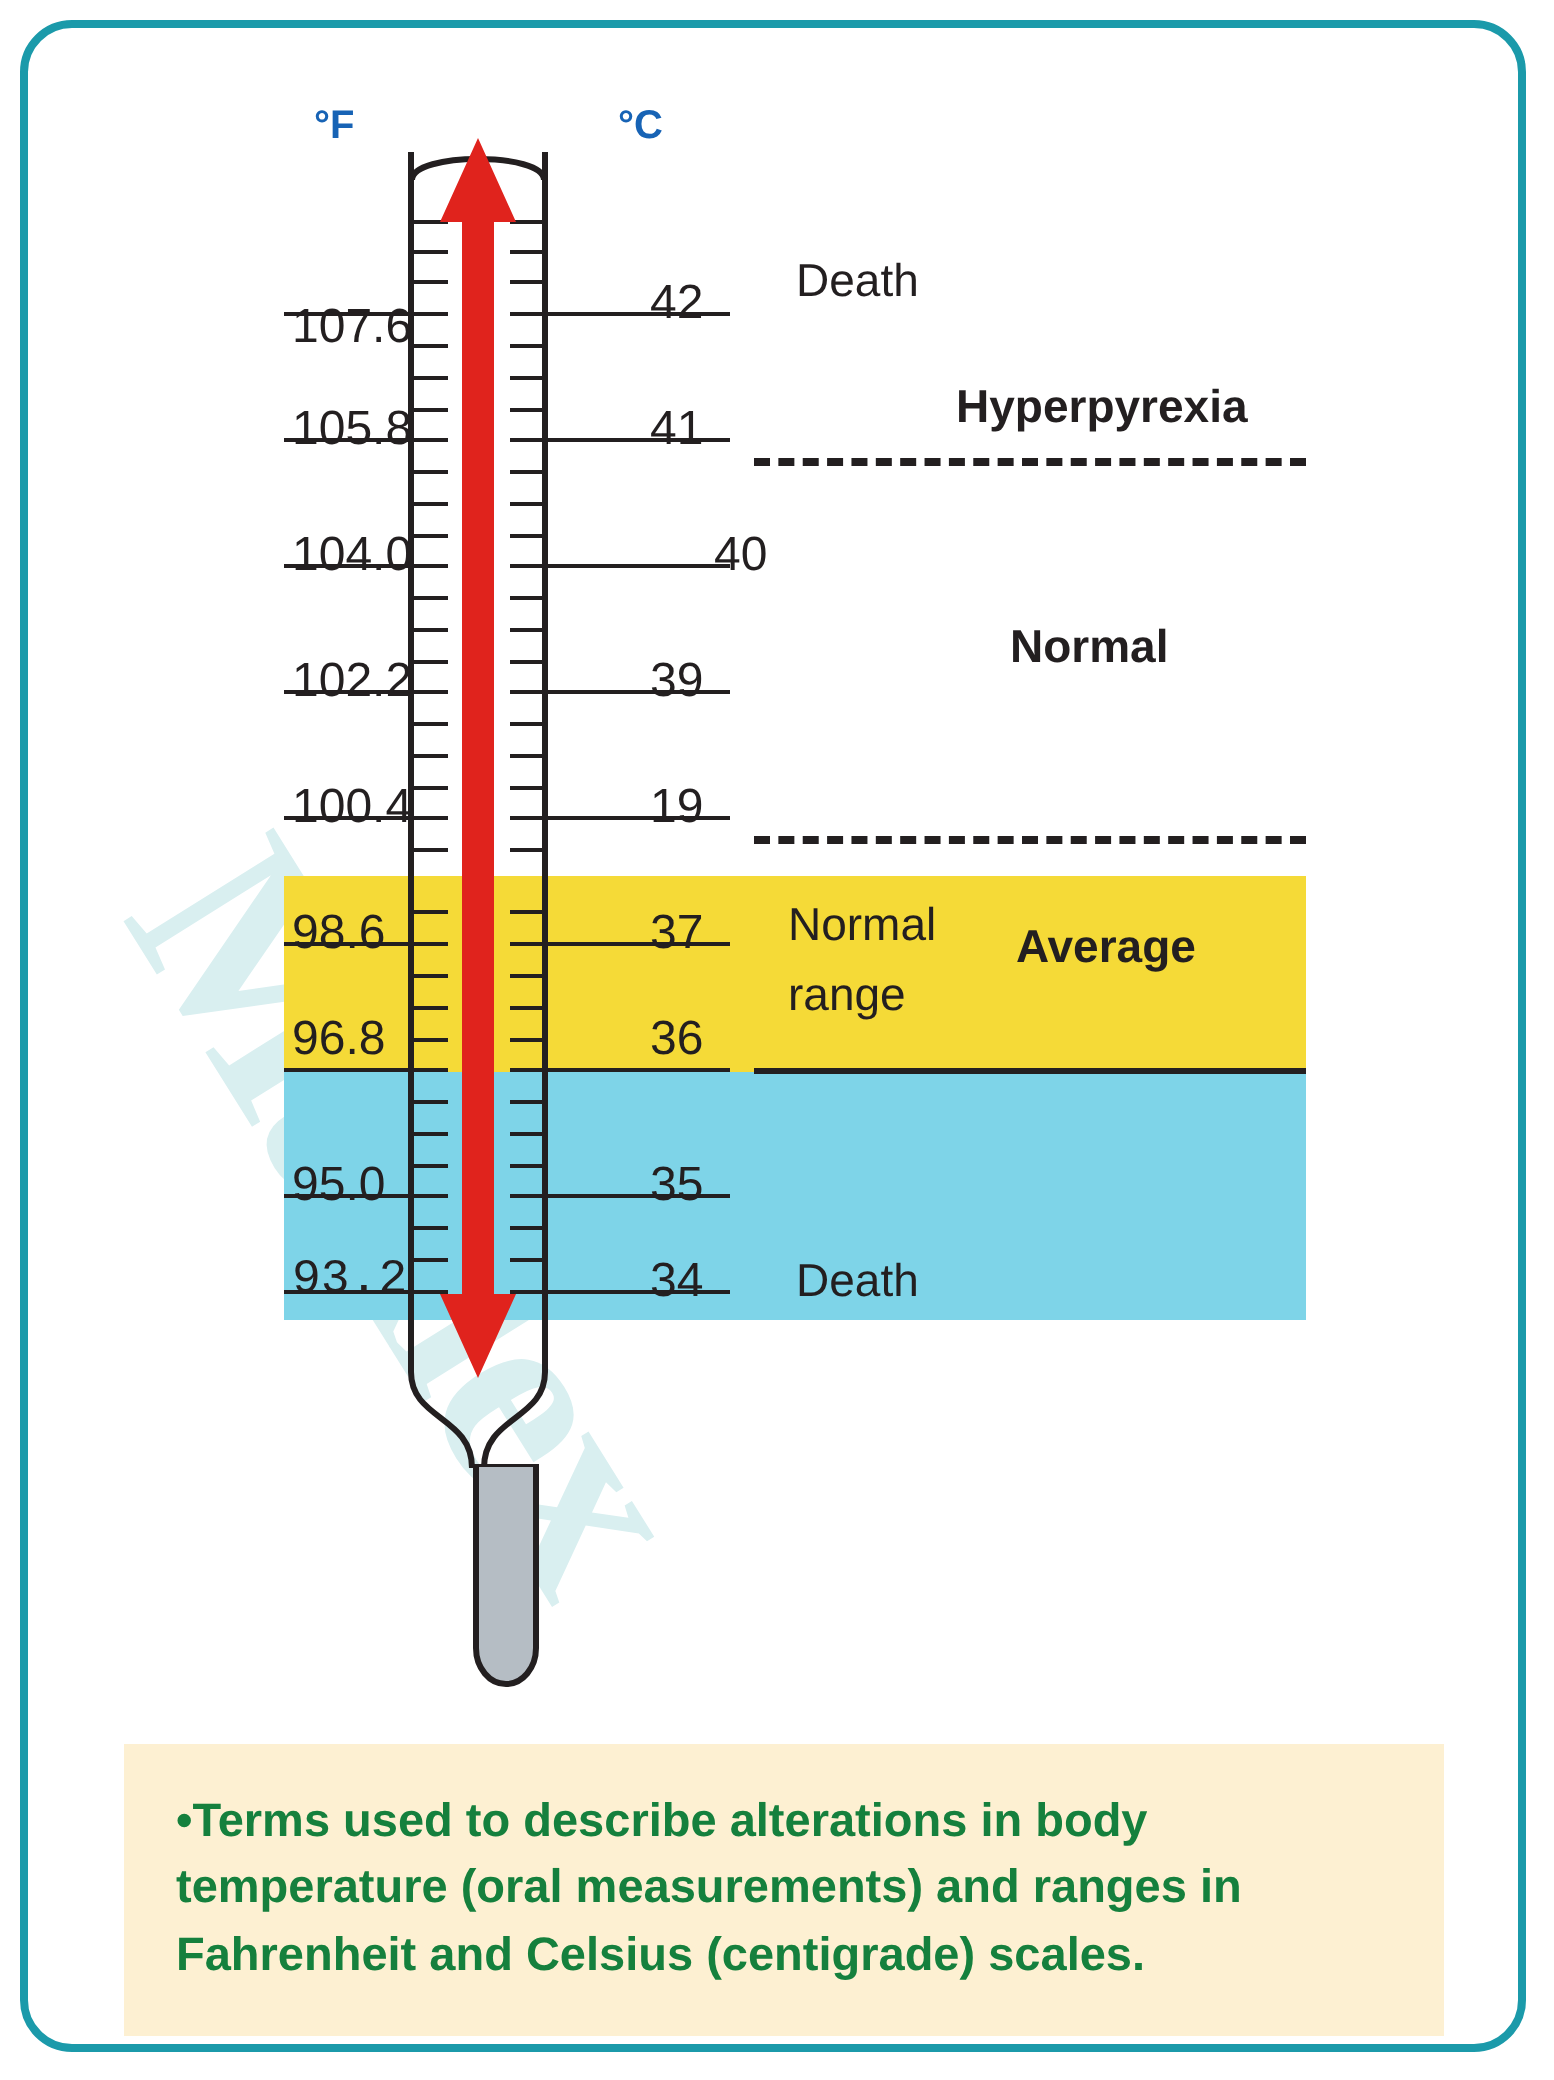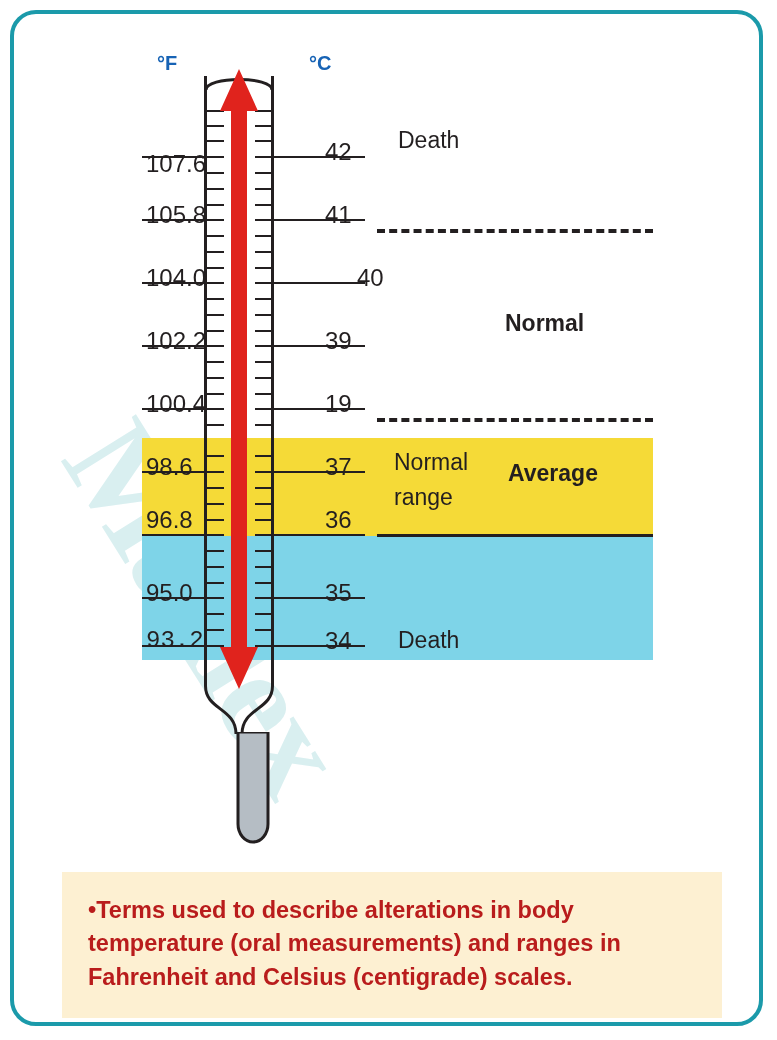--- a/index.html
+++ b/index.html
@@ -171,21 +171,21 @@
     box-sizing: border-box;
     background: #fdf0d2;
     padding: 22px 26px 24px 26px;
     z-index: 3;
   }
   #caption p {
     margin: 0;
     font-size: 23.5px;
     font-weight: bold;
     line-height: 1.42;
-    color: #b91c1c;
+    color: #15803d;
   }
 </style>
 </head>
 <body>
 
 <div id="card">
 
   <div id="watermark">
     <div class="wm-text">Maxlex</div>
   </div>
@@ -301,20 +301,21 @@
     <div class="temp-val temp-c" style="top:187px;">41</div>
     <div class="temp-val temp-c" style="top:250px;margin-left:32px;">40</div>
     <div class="temp-val temp-c" style="top:313px;">39</div>
     <div class="temp-val temp-c" style="top:376px;">19</div>
     <div class="temp-val temp-c" style="top:439px;">37</div>
     <div class="temp-val temp-c" style="top:492px;">36</div>
     <div class="temp-val temp-c" style="top:565px;">35</div>
     <div class="temp-val temp-c" style="top:613px;">34</div>
 
     <div class="zone-label" style="left:384px;top:113px;">Death</div>
+    <div class="zone-label bold" style="left:464px;top:176px;">Hyperpyrexia</div>
     <div class="zone-label bold" style="left:491px;top:296px;">Normal</div>
     <div class="zone-label" style="left:380px;top:435px;">Normal</div>
     <div class="zone-label" style="left:380px;top:470px;">range</div>
     <div class="zone-label bold" style="left:494px;top:446px;">Average</div>
     <div class="zone-label" style="left:384px;top:613px;">Death</div>
 
     <div class="dashed-line" style="left:363px;top:215px;width:276px;"></div>
     <div class="dashed-line" style="left:363px;top:404px;width:276px;"></div>
     <div class="solid-line" style="left:363px;top:520px;width:276px;"></div>
 

